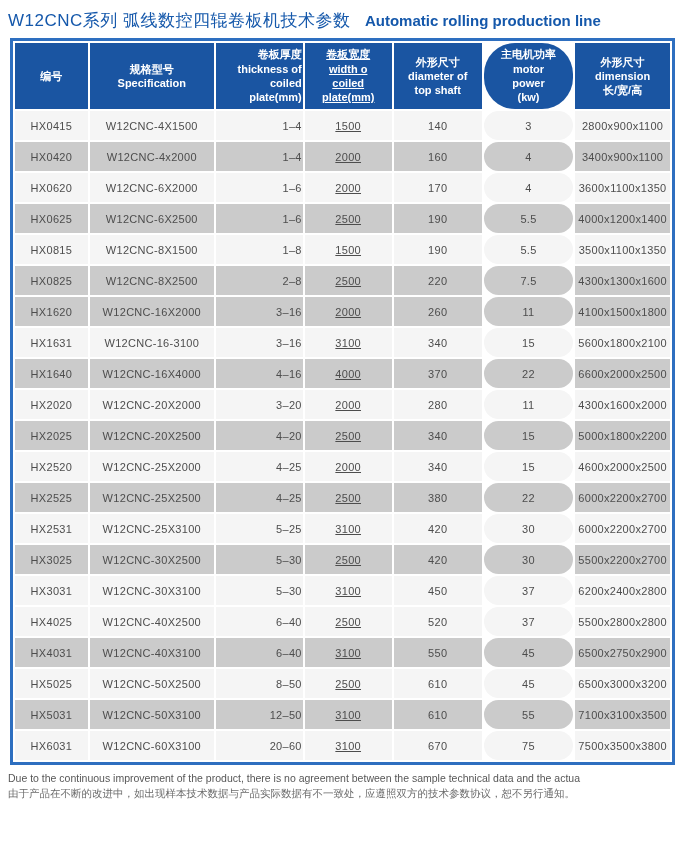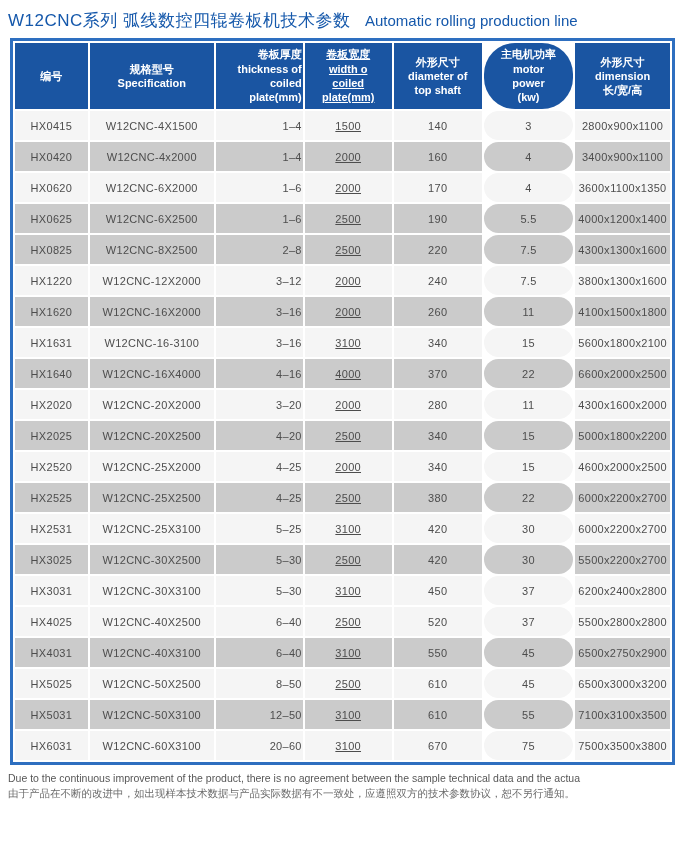--- a/index.html
+++ b/index.html
@@ -22,21 +22,21 @@
   }
   .title-zh {
     color: #1558ab;
     font-size: 17px;
     font-weight: normal;
     letter-spacing: 0.5px;
   }
   .title-en {
     color: #1558ab;
     font-size: 15px;
-    font-weight: normal;
+    font-weight: bold;
     margin-left: 10px;
   }
   
   .table-wrap {
     margin: 0 7px 0 10px;
     border: 3px solid #2e6fc0;
     background: #ffffff;
   }
   table.spec {
     width: 100%;
@@ -163,37 +163,37 @@
           </tr>
           <tr class="even">
             <td>HX0625</td>
             <td>W12CNC-6X2500</td>
             <td>1–6</td>
             <td>2500</td>
             <td>190</td>
             <td>5.5</td>
             <td>4000x1200x1400</td>
           </tr>
+          <tr class="odd">
+            <td>HX0815</td>
+            <td>W12CNC-8X1500</td>
+            <td>1–8</td>
+            <td>1500</td>
+            <td>190</td>
+            <td>5.5</td>
+            <td>3500x1100x1350</td>
+          </tr>
           <tr class="even">
             <td>HX0825</td>
             <td>W12CNC-8X2500</td>
             <td>2–8</td>
             <td>2500</td>
             <td>220</td>
             <td>7.5</td>
             <td>4300x1300x1600</td>
-          </tr>
-          <tr class="odd">
-            <td>HX1220</td>
-            <td>W12CNC-12X2000</td>
-            <td>3–12</td>
-            <td>2000</td>
-            <td>240</td>
-            <td>7.5</td>
-            <td>3800x1300x1600</td>
           </tr>
           <tr class="even">
             <td>HX1620</td>
             <td>W12CNC-16X2000</td>
             <td>3–16</td>
             <td>2000</td>
             <td>260</td>
             <td>11</td>
             <td>4100x1500x1800</td>
           </tr>

